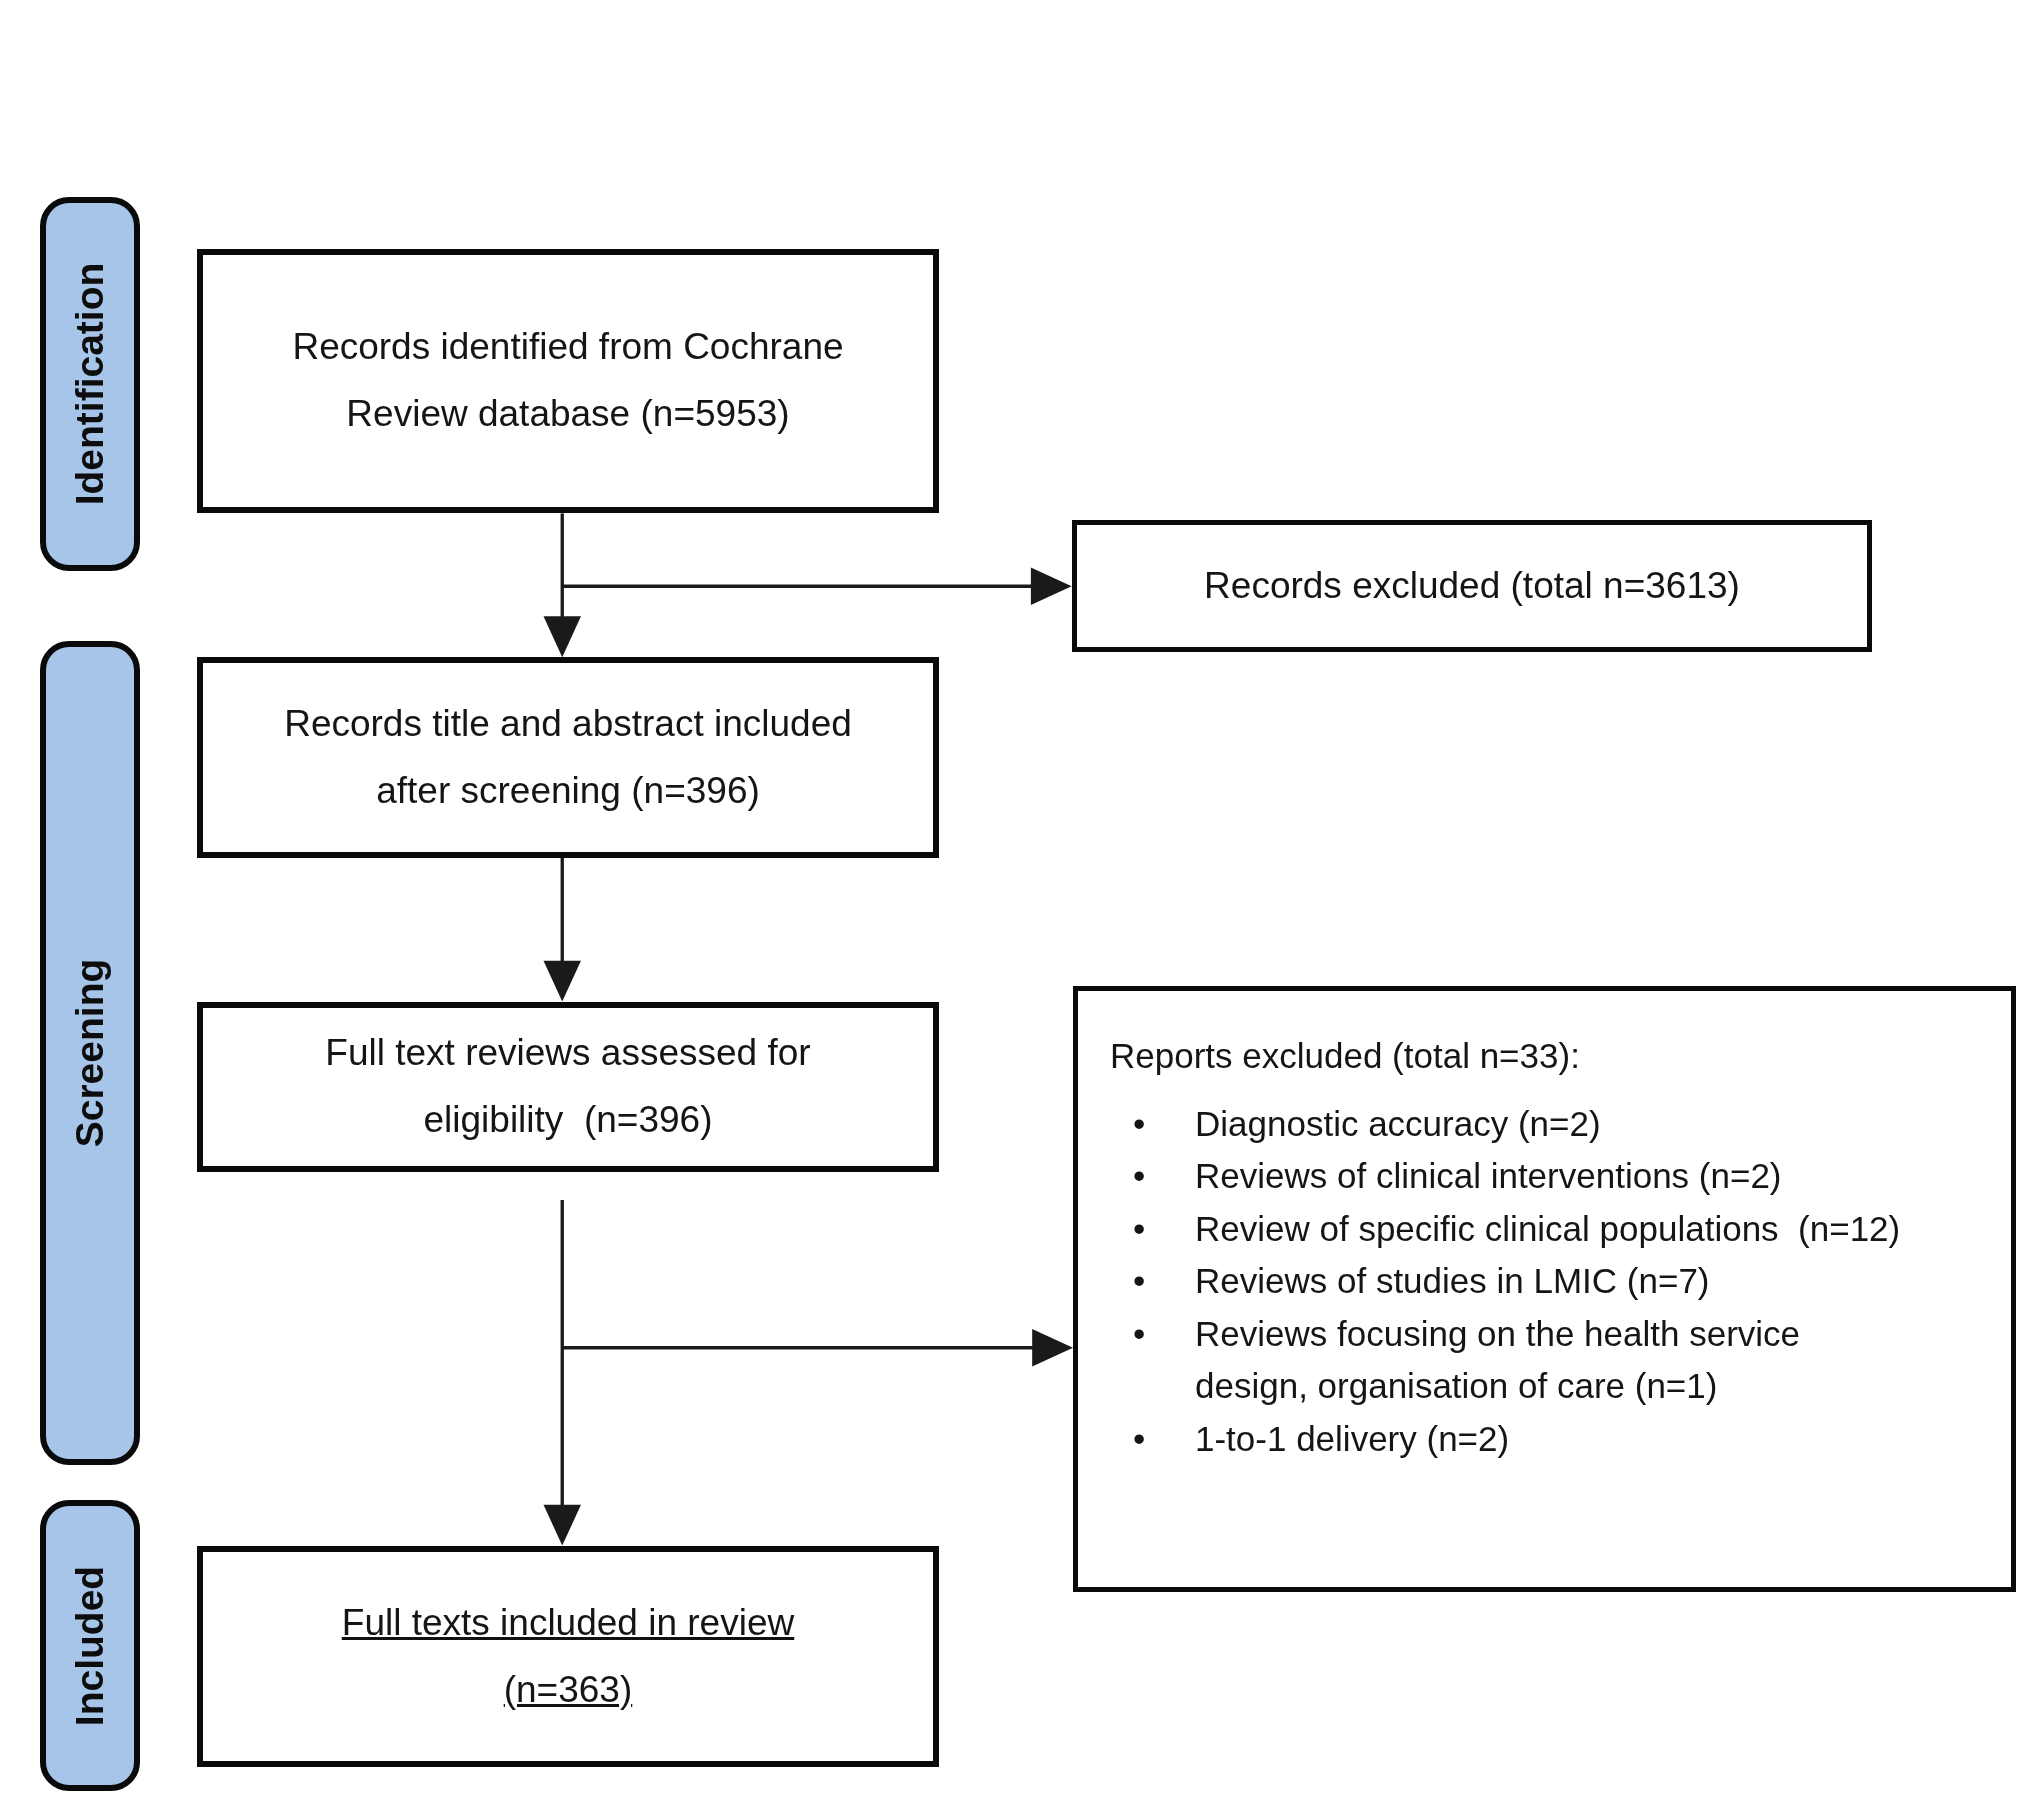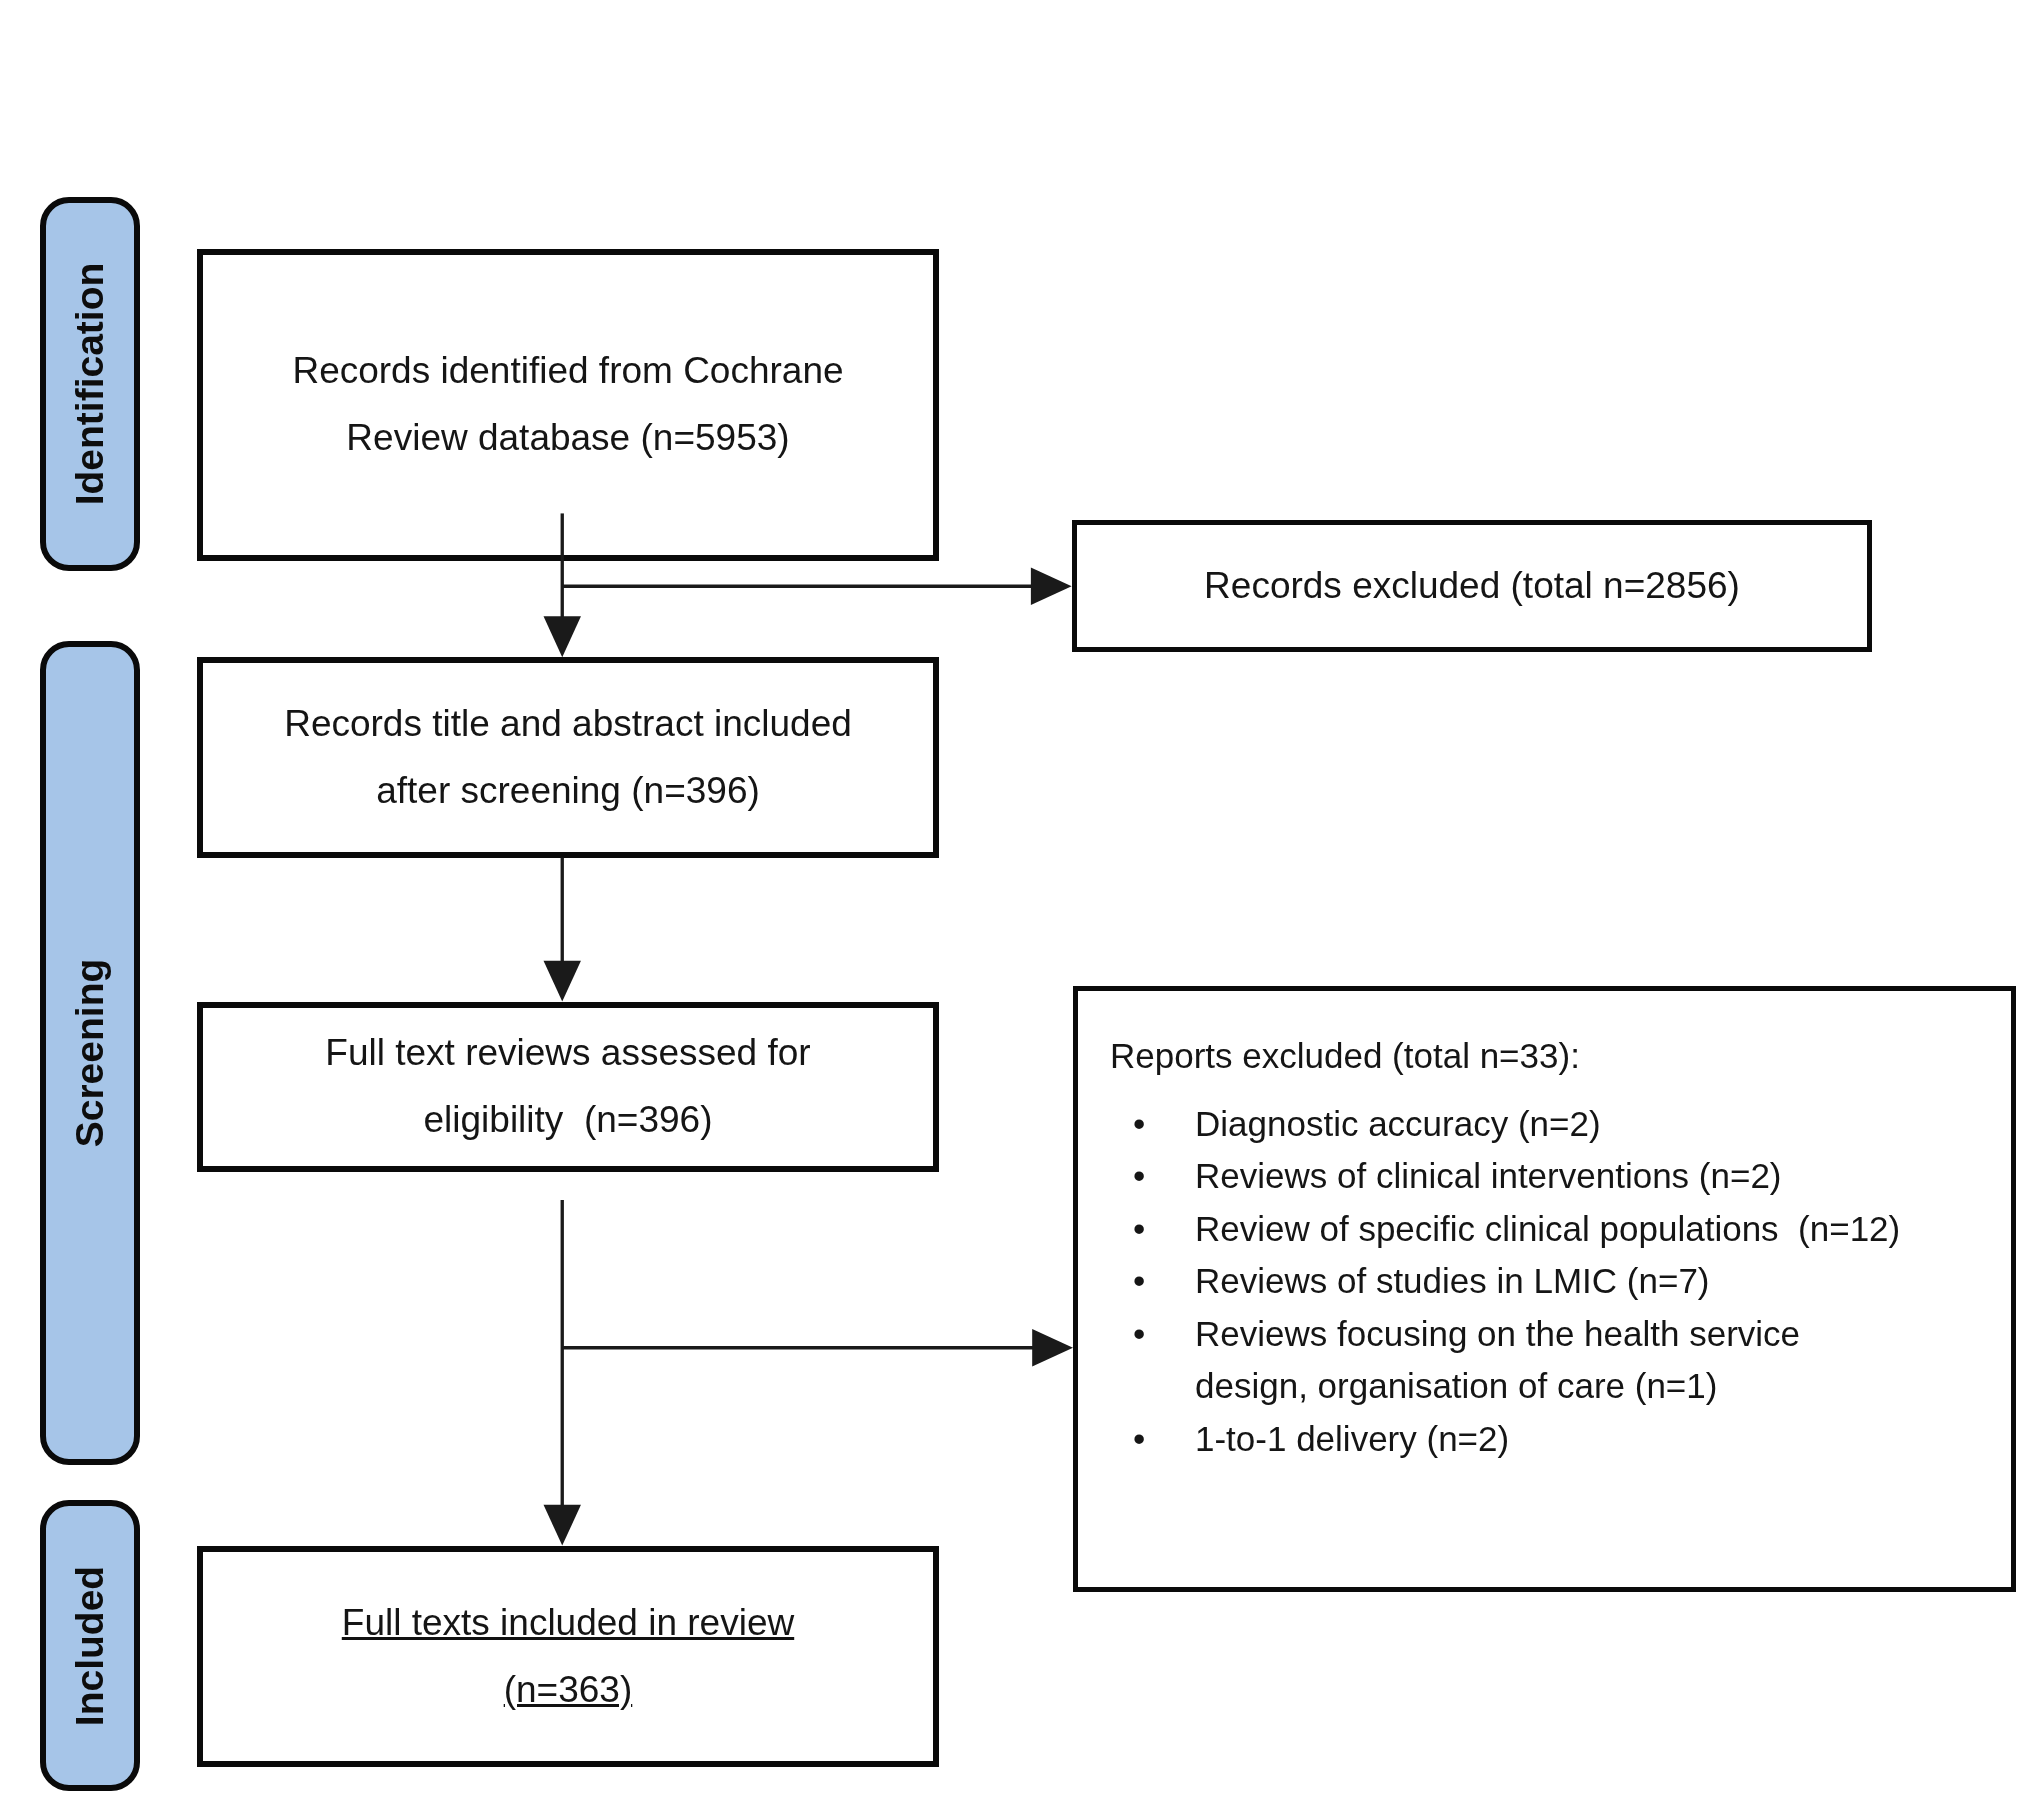--- a/index.html
+++ b/index.html
@@ -63,21 +63,21 @@
     box-sizing: border-box;
     display: flex; align-items: center; justify-content: center;
     text-align: center;
   }
   .flowbox span {
     font-size: 37px;
     line-height: 1.8;
     white-space: pre-line;
     color: #151515;
   }
-  #flowbox-1 { top: 249px;  height: 312px; }
+  #flowbox-1 { top: 249px;  height: 264px; }
   #flowbox-2 { top: 657px;  height: 201px; }
   #flowbox-3 { top: 1002px; height: 170px; }
   #flowbox-4 { top: 1546px; height: 221px; text-decoration: underline; }
 
   
   .sidebox {
     position: absolute;
     background: #ffffff;
     border: 5.3px solid #0a0a0a;
     box-sizing: border-box;
@@ -153,21 +153,21 @@
   <div class="flowbox" id="flowbox-3">
     <span>Full text reviews assessed for
 eligibility &nbsp;(n=396)</span>
   </div>
   <div class="flowbox" id="flowbox-4">
     <span>Full texts included in review
 (n=363)</span>
   </div>
 
   <div class="sidebox" id="records-excluded-box">
-    <span>Records excluded (total n=2856)</span>
+    <span>Records excluded (total n=3613)</span>
   </div>
 
   <div class="sidebox" id="reports-excluded-box">
     <div class="heading">Reports excluded (total n=33):</div>
     <ul>
       <li>Diagnostic accuracy (n=2)</li>
       <li>Reviews of clinical interventions (n=2)</li>
       <li>Review of specific clinical populations &nbsp;(n=12)</li>
       <li>Reviews of studies in LMIC (n=7)</li>
       <li>Reviews focusing on the health service

